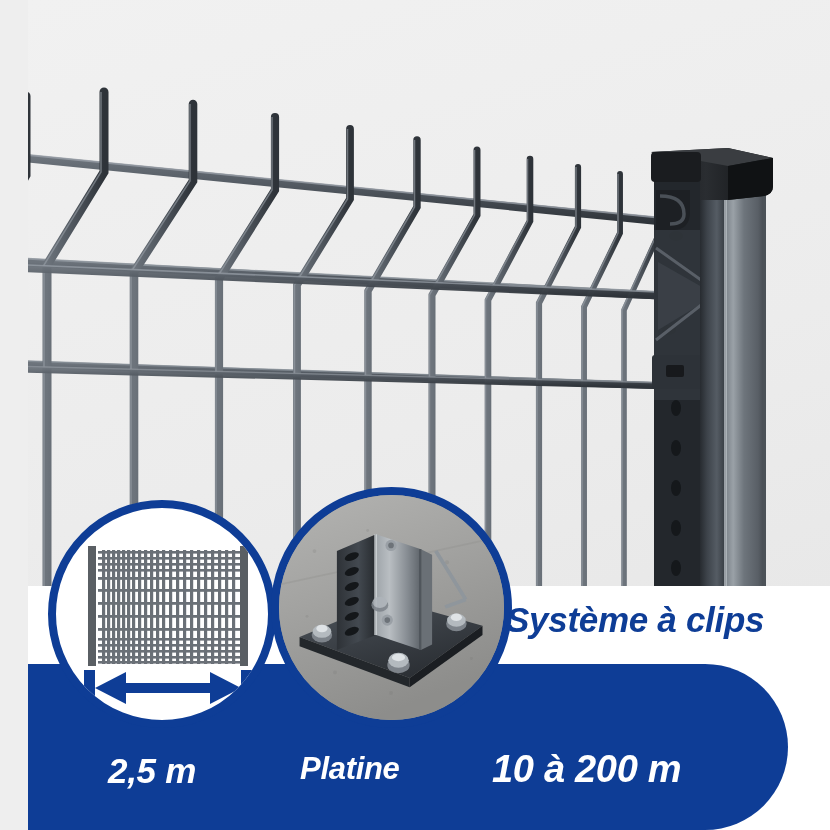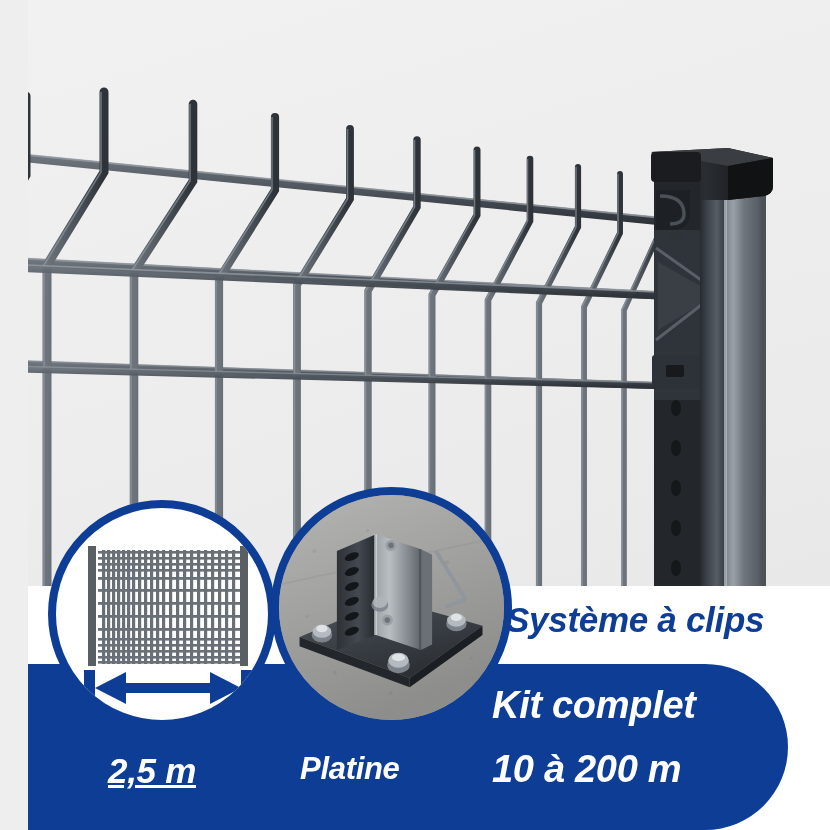--- a/index.html
+++ b/index.html
@@ -50,21 +50,21 @@
   #lbl-systeme{
     left:478px;top:600px;font-size:35px;color:#0e3d96;
   }
   #lbl-kit{
     left:464px;top:684px;font-size:38px;color:#ffffff;
   }
   #lbl-range{
     left:464px;top:748px;font-size:38px;color:#ffffff;
   }
   #lbl-25m{
-    left:80px;top:751px;font-size:35px;color:#ffffff;text-decoration:underline;
+    left:80px;top:751px;font-size:35px;color:#ffffff;
   }
   #lbl-platine{
     left:272px;top:751px;font-size:31px;color:#ffffff;
   }
 </style>
 </head>
 <body>
 
 <div id="stage">
 
@@ -363,21 +363,20 @@
       </g>
       <g opacity=".85">
         <ellipse cx="108" cy="118" rx="9" ry="7" fill="#7d838a"></ellipse>
         <ellipse cx="108" cy="115" rx="8" ry="6" fill="#aeb4ba"></ellipse>
       </g>
     </svg>
   </div>
 
   <div class="lbl" id="lbl-systeme">Système à clips</div>
 
-  <div class="lbl" id="lbl-kit">Kit complet</div>
 
   <div class="lbl" id="lbl-range">10 à 200 m</div>
 
   <div class="lbl" id="lbl-25m">2,5 m</div>
 
   <div class="lbl" id="lbl-platine">Platine</div>
 
 </div>
 
 </body></html>

